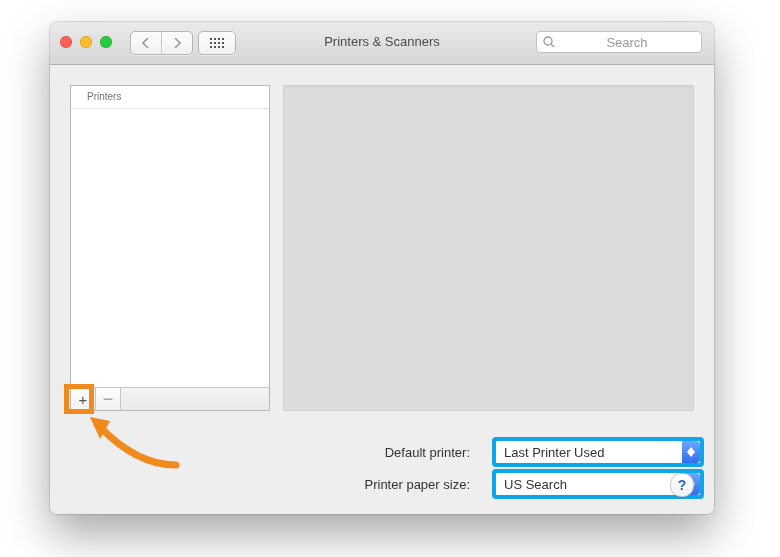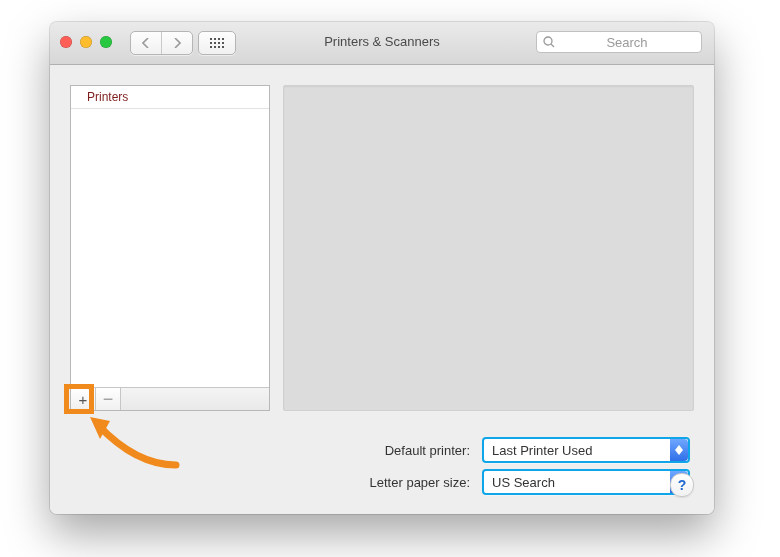--- a/index.html
+++ b/index.html
@@ -119,22 +119,22 @@
     width: 198px;
     height: 324px;
     border: 1px solid #b8b8b8;
     background: #ffffff;
     display: flex;
     flex-direction: column;
   }
   .panel-header {
     height: 22px;
     line-height: 22px;
-    font-size: 12px;
-    color: #7f1d1d;
+    font-size: 10px;
+    color: #737373;
     padding-left: 16px;
     border-bottom: 1px solid #e3e3e3;
   }
   .panel-list { flex: 1; }
   .panel-footer {
     height: 22px;
     display: flex;
     border-top: 1px solid #c6c6c6;
     background: linear-gradient(#f4f4f4,#e9e9e9);
   }
@@ -161,35 +161,35 @@
     border: 1px solid #d0d0d0;
     background: #dcdcdc;
     border-radius: 2px;
     box-shadow: inset 0 1px 2px rgba(0,0,0,0.06);
   }
 
   .form-row {
     position: absolute;
     display: flex;
     align-items: center;
-    gap: 12px;
+    gap: 22px;
   }
   .form-row.r1 { left: 280px; top: 372px; }
   .form-row.r2 { left: 280px; top: 404px; }
   .form-label {
     width: 140px;
     text-align: right;
     color: #333;
     font-size: 13px;
   }
   .popup {
     position: relative;
     width: 196px;
     height: 22px;
-    border: 2px solid #0ea5e9;
+    border: 4px solid #0ea5e9;
     border-radius: 4px;
     background: #ffffff;
     display: flex;
     align-items: center;
     padding-left: 8px;
     font-size: 13px;
     color: #333;
     box-shadow: 0 1px 0 rgba(255,255,255,0.6), 0 1px 1px rgba(0,0,0,0.05);
   }
   .popup .steppers {
@@ -324,21 +324,21 @@
               <path d="M0 5 L4 0 L8 5 Z" fill="#fff"></path>
             </svg>
           <svg width="8" height="5" viewBox="0 0 8 5">
               <path d="M0 0 L4 5 L8 0 Z" fill="#fff"></path>
             </svg>
         </div>
       </div>
     </div>
 
     <div class="form-row r2">
-      <div class="form-label">Letter paper size:</div>
+      <div class="form-label">Printer paper size:</div>
       <div class="popup">
         <span>US Search</span>
         <div class="steppers">
           <svg width="8" height="5" viewBox="0 0 8 5">
               <path d="M0 5 L4 0 L8 5 Z" fill="#fff"></path>
             </svg>
           <svg width="8" height="5" viewBox="0 0 8 5">
               <path d="M0 0 L4 5 L8 0 Z" fill="#fff"></path>
             </svg>
         </div>

